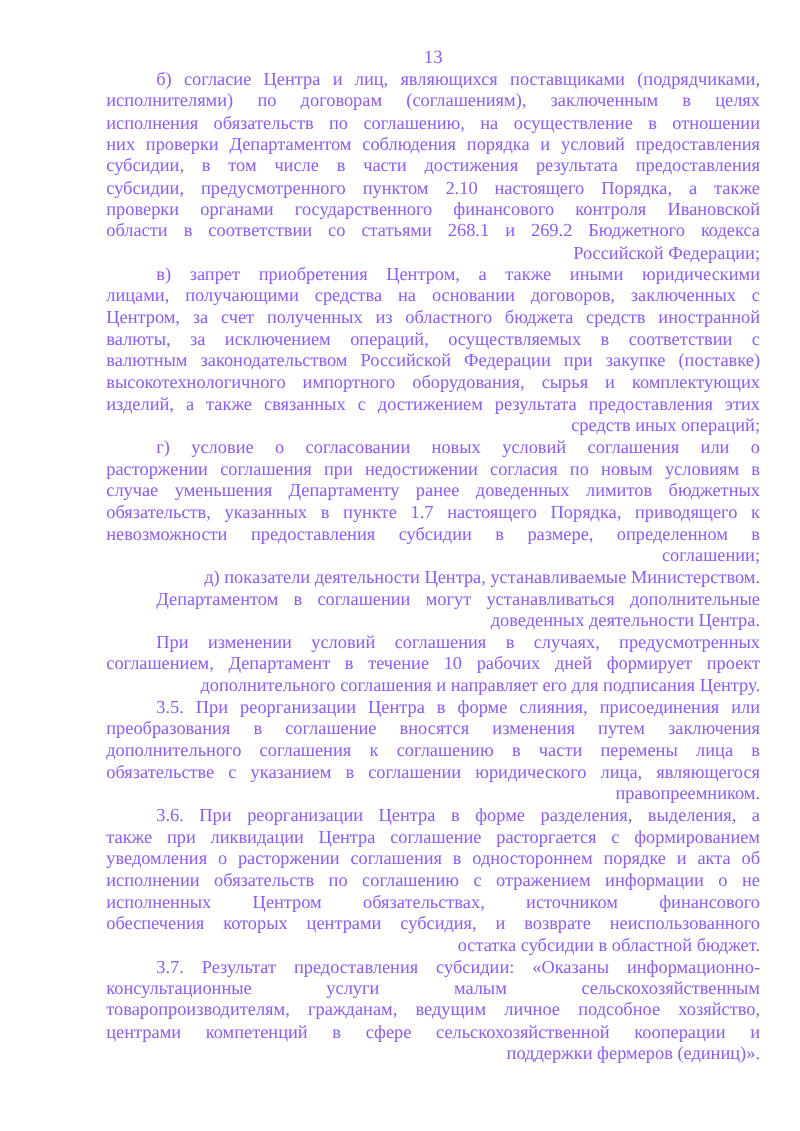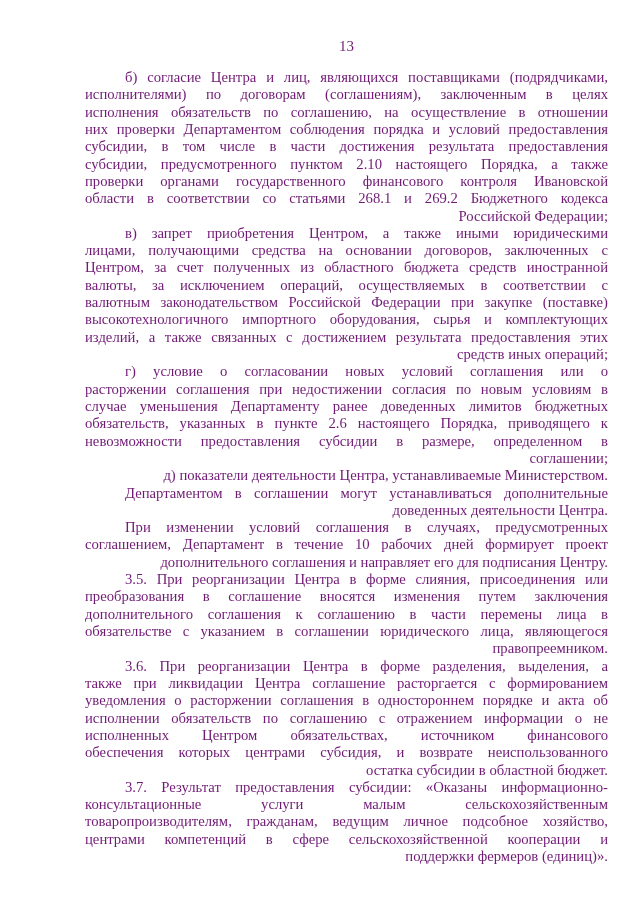--- a/index.html
+++ b/index.html
@@ -6,35 +6,35 @@
     margin: 0;
     padding: 0;
     background: #ffffff;
   }
   .page {
     position: relative;
     width: 640px;
     height: 905px;
     background: #ffffff;
     font-family: "Liberation Serif", serif;
-    color: #701a75;
+    color: #8b5cf6;
     overflow: hidden;
   }
   .page-number {
     position: absolute;
     top: 38px;
     left: 85px;
     width: 523px;
     text-align: center;
     font-size: 15px;
     line-height: 16px;
   }
   .body-text {
     position: absolute;
-    top: 69px;
+    top: 56px;
     left: 85px;
     width: 523px;
     font-size: 14.7px;
     line-height: 17.32px;
   }
   .paragraph {
     margin: 0;
     padding: 0;
   }
   .line {
@@ -73,21 +73,21 @@
         <div class="line full">валюты, за исключением операций, осуществляемых в соответствии с</div>
         <div class="line full">валютным законодательством Российской Федерации при закупке (поставке)</div>
         <div class="line full">высокотехнологичного импортного оборудования, сырья и комплектующих</div>
         <div class="line full">изделий, а также связанных с достижением результата предоставления этих</div>
         <div class="line">средств иных операций;</div>
       </div>
       <div class="paragraph">
         <div class="line indent full">г) условие о согласовании новых условий соглашения или о</div>
         <div class="line full">расторжении соглашения при недостижении согласия по новым условиям в</div>
         <div class="line full">случае уменьшения Департаменту ранее доведенных лимитов бюджетных</div>
-        <div class="line full">обязательств, указанных в пункте 2.6 настоящего Порядка, приводящего к</div>
+        <div class="line full">обязательств, указанных в пункте 1.7 настоящего Порядка, приводящего к</div>
         <div class="line full">невозможности предоставления субсидии в размере, определенном в</div>
         <div class="line">соглашении;</div>
       </div>
       <div class="paragraph">
         <div class="line indent">д) показатели деятельности Центра, устанавливаемые Министерством.</div>
       </div>
       <div class="paragraph">
         <div class="line indent full">Департаментом в соглашении могут устанавливаться дополнительные</div>
         <div class="line">доведенных деятельности Центра.</div>
       </div>

